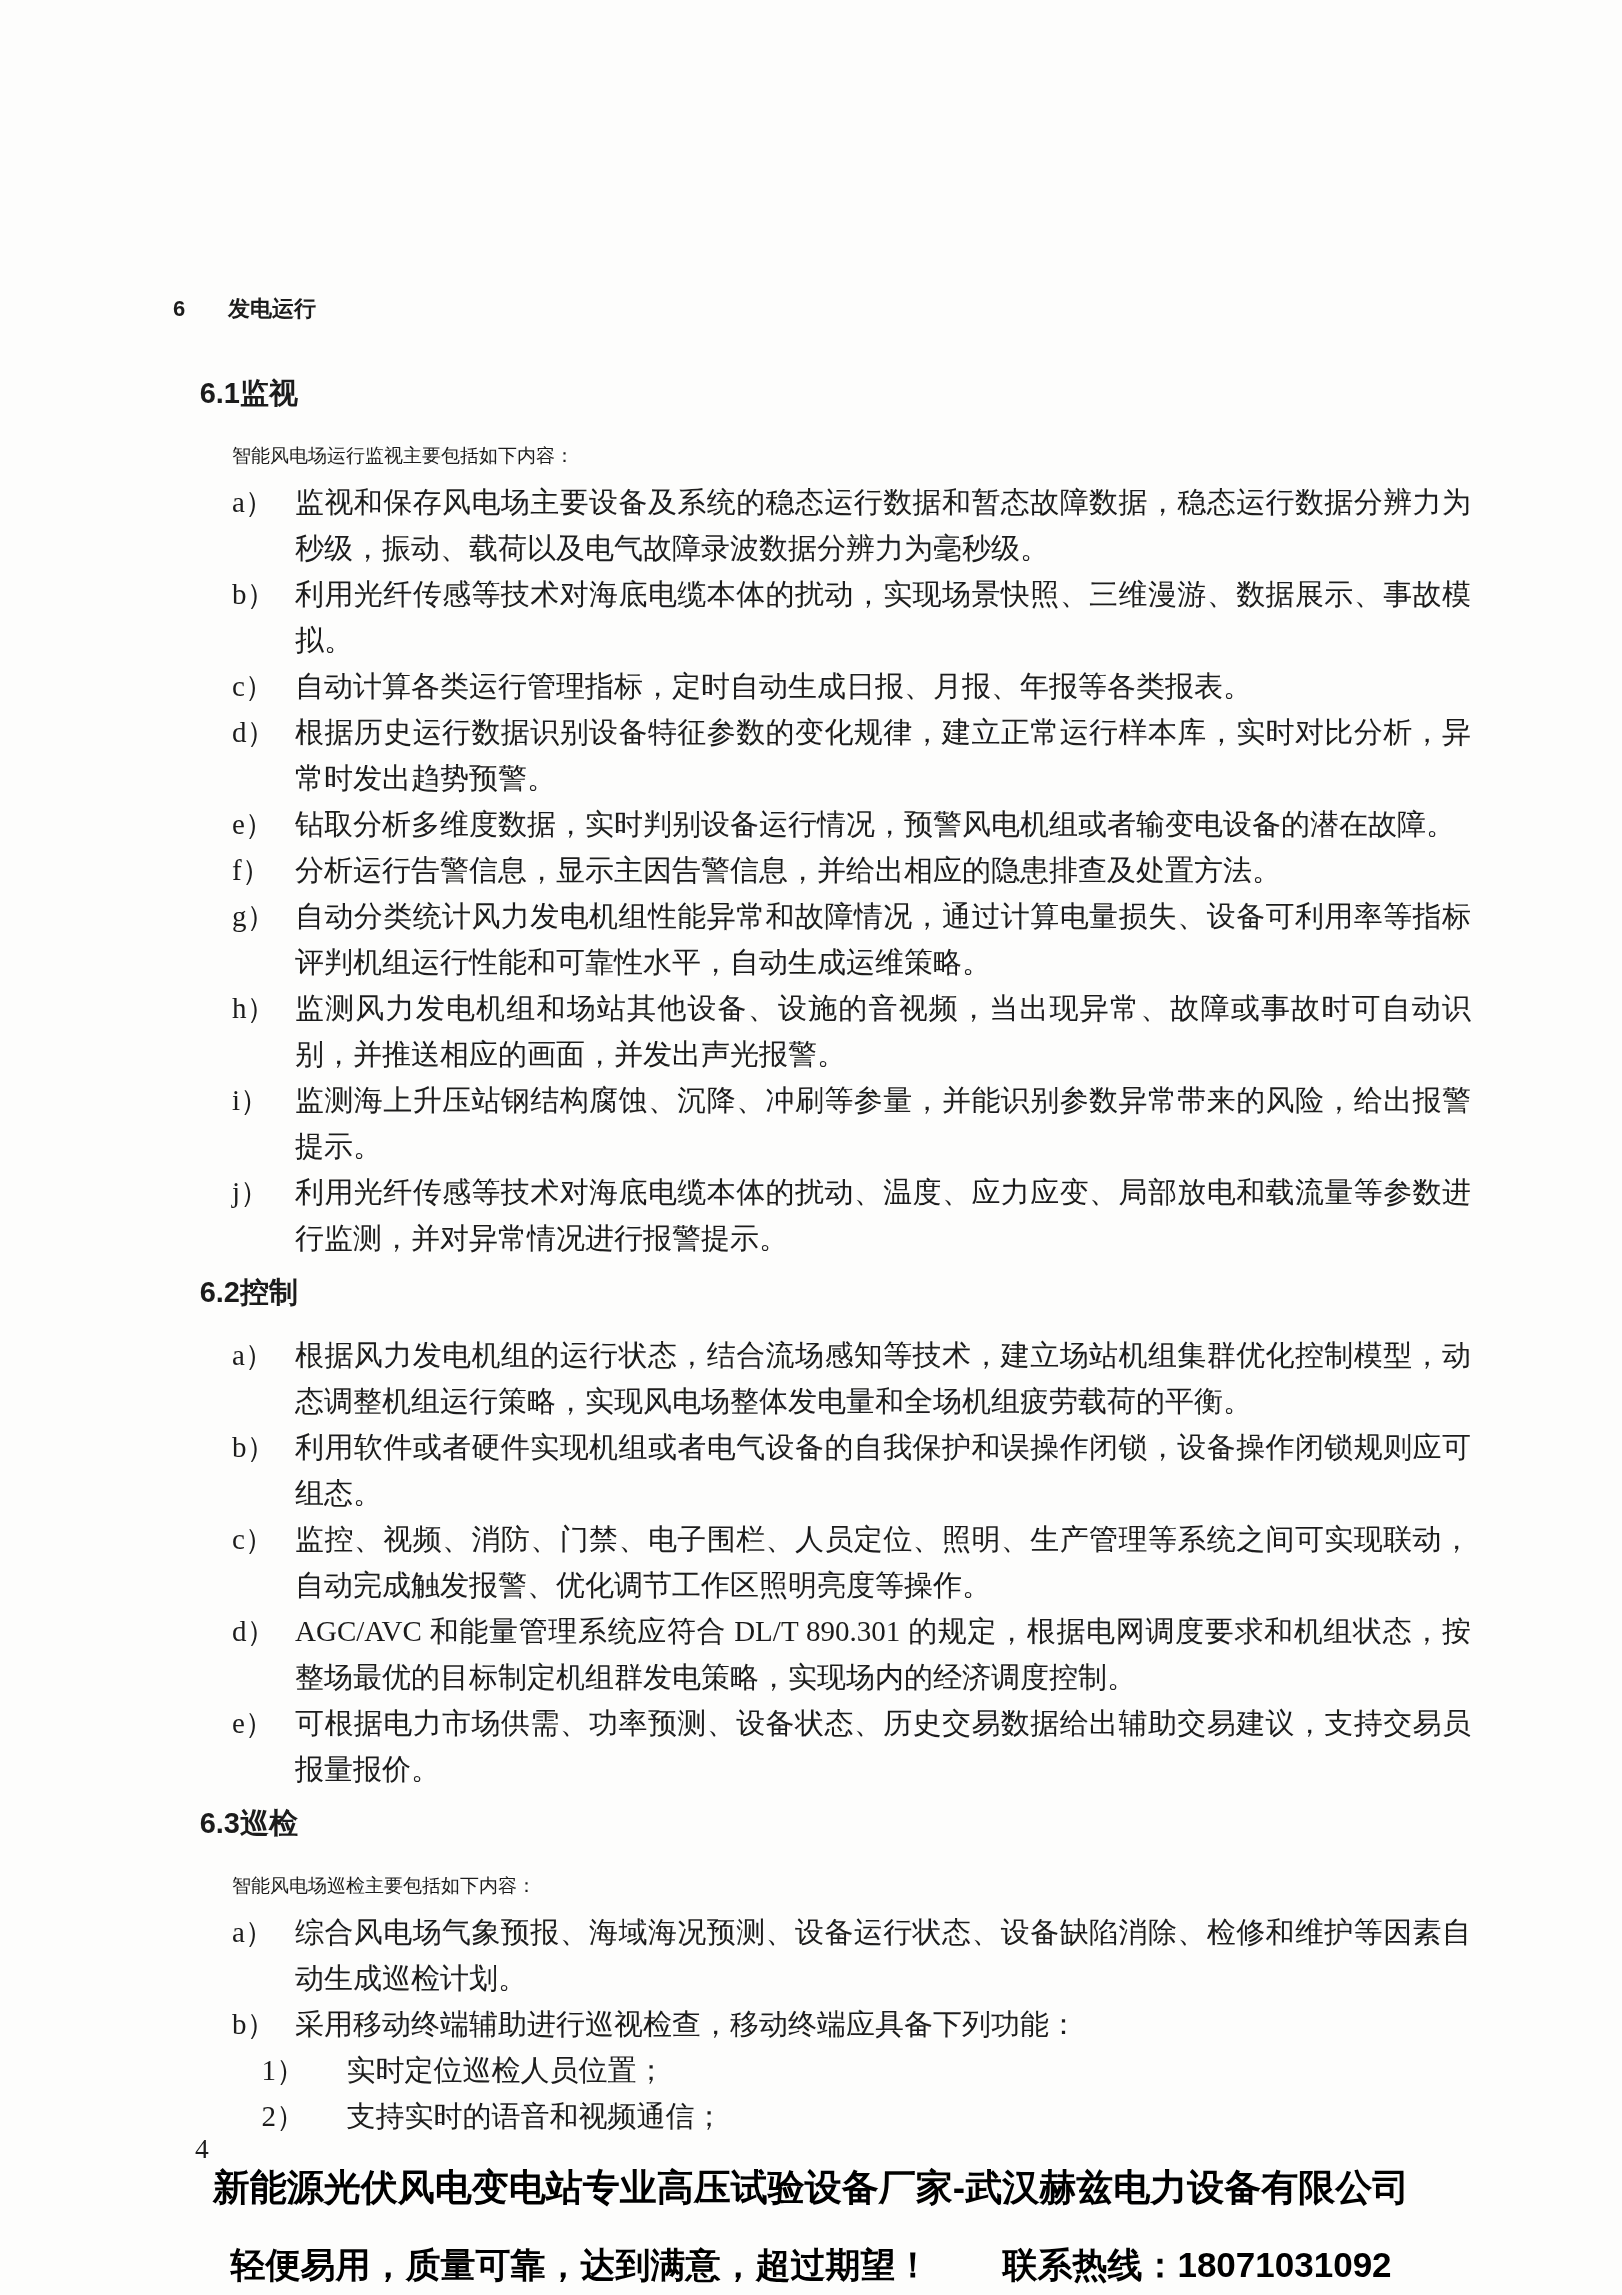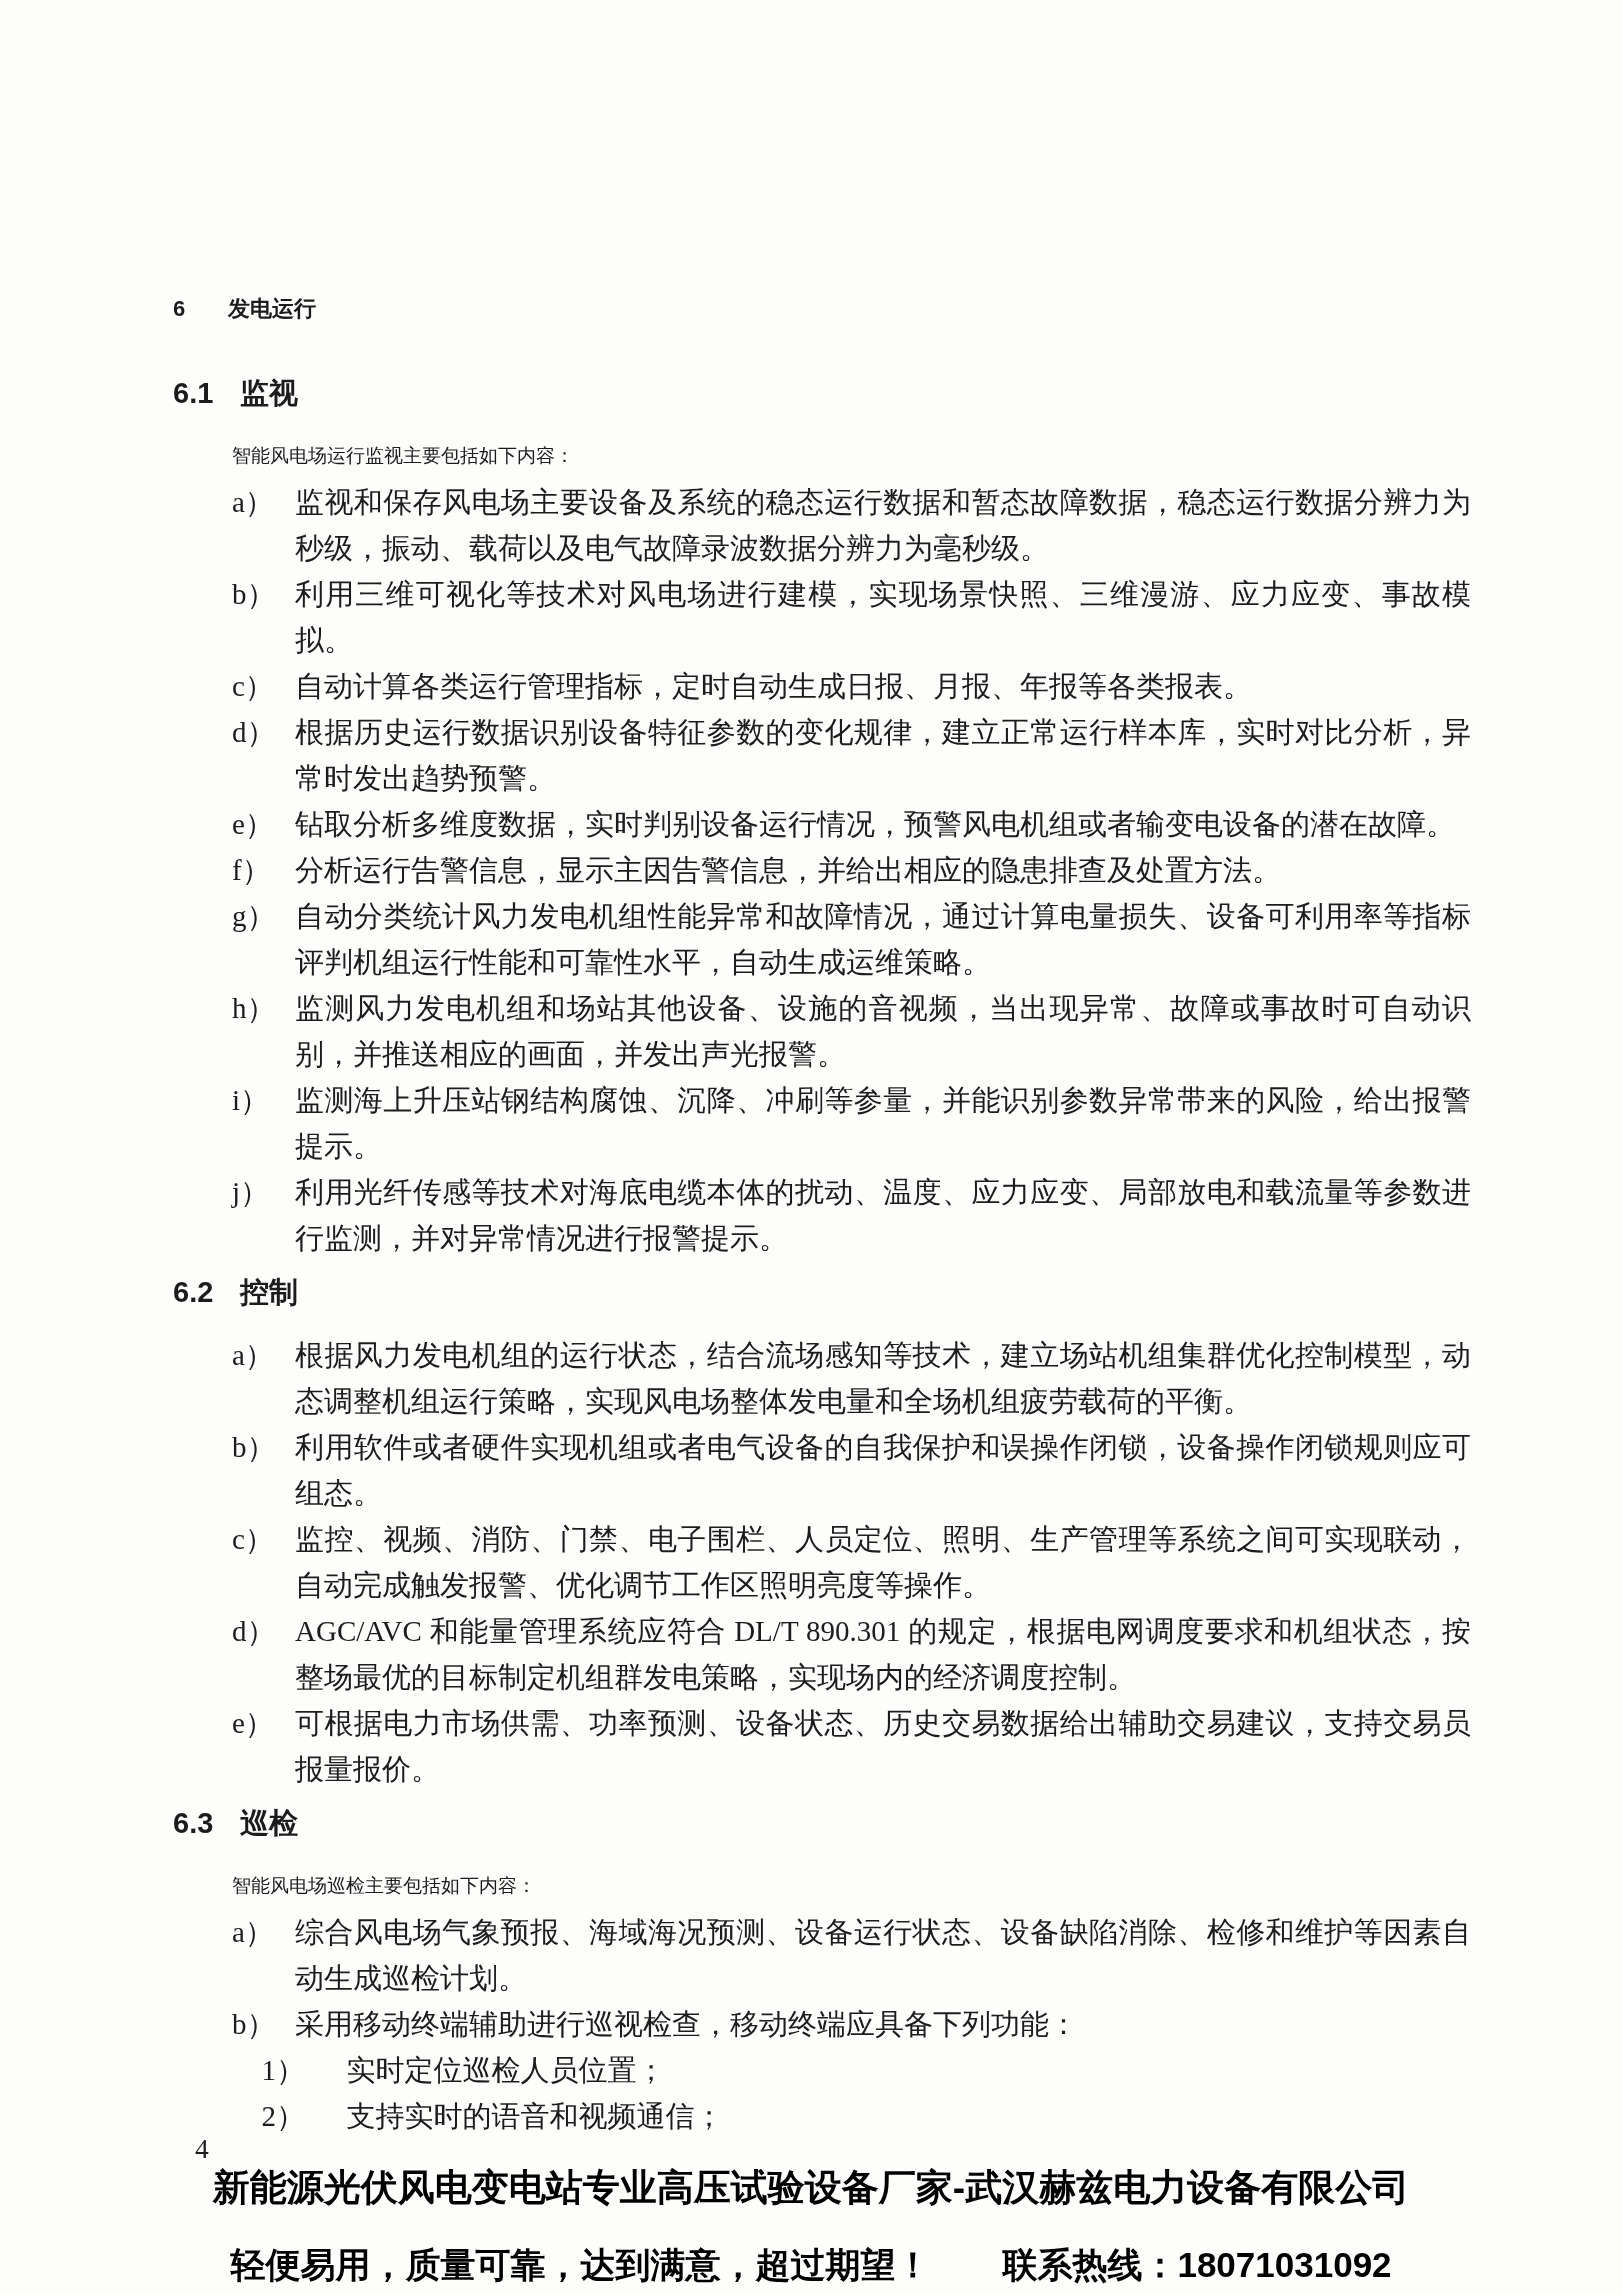--- a/index.html
+++ b/index.html
@@ -30,21 +30,21 @@
   }
   .h1 .h-num { display: inline-block; min-width: 55px; }
   .h2 {
     font-family: "Liberation Sans", "DejaVu Sans", sans-serif;
     font-weight: bold;
     font-size: 29px;
     line-height: 29px;
     margin: 17px 0 25px 0;
     white-space: nowrap;
   }
-  .h2 .h-num { display: inline-block; min-width: 67px; }
+  .h2 .h-num { display: inline-block; min-width: 67px; text-align: right; }
   .para {
     margin: 0 0 0 59px;
     font-size: 19px;
     line-height: 46px;
   }
   .list { margin: 0 0 0 59px; }
   .li {
     display: flex;
     font-size: 29px;
     line-height: 46px;
@@ -109,21 +109,21 @@
       <span class="h-num">6.1</span><span class="h-title">监视</span>
     </div>
     <div class="para">智能风电场运行监视主要包括如下内容：</div>
     <div class="list">
       <div class="li">
         <span class="li-label">a）</span>
         <span class="li-text">监视和保存风电场主要设备及系统的稳态运行数据和暂态故障数据，稳态运行数据分辨力为秒级，振动、载荷以及电气故障录波数据分辨力为毫秒级。</span>
       </div>
       <div class="li">
         <span class="li-label">b）</span>
-        <span class="li-text">利用三维可视化等技术对风电场进行建模，实现场景快照、三维漫游、应力应变、事故模拟。</span>
+        <span class="li-text">利用光纤传感等技术对海底电缆本体的扰动，实现场景快照、三维漫游、数据展示、事故模拟。</span>
       </div>
       <div class="li">
         <span class="li-label">c）</span>
         <span class="li-text">自动计算各类运行管理指标，定时自动生成日报、月报、年报等各类报表。</span>
       </div>
       <div class="li">
         <span class="li-label">d）</span>
         <span class="li-text">根据历史运行数据识别设备特征参数的变化规律，建立正常运行样本库，实时对比分析，异常时发出趋势预警。</span>
       </div>
       <div class="li">

